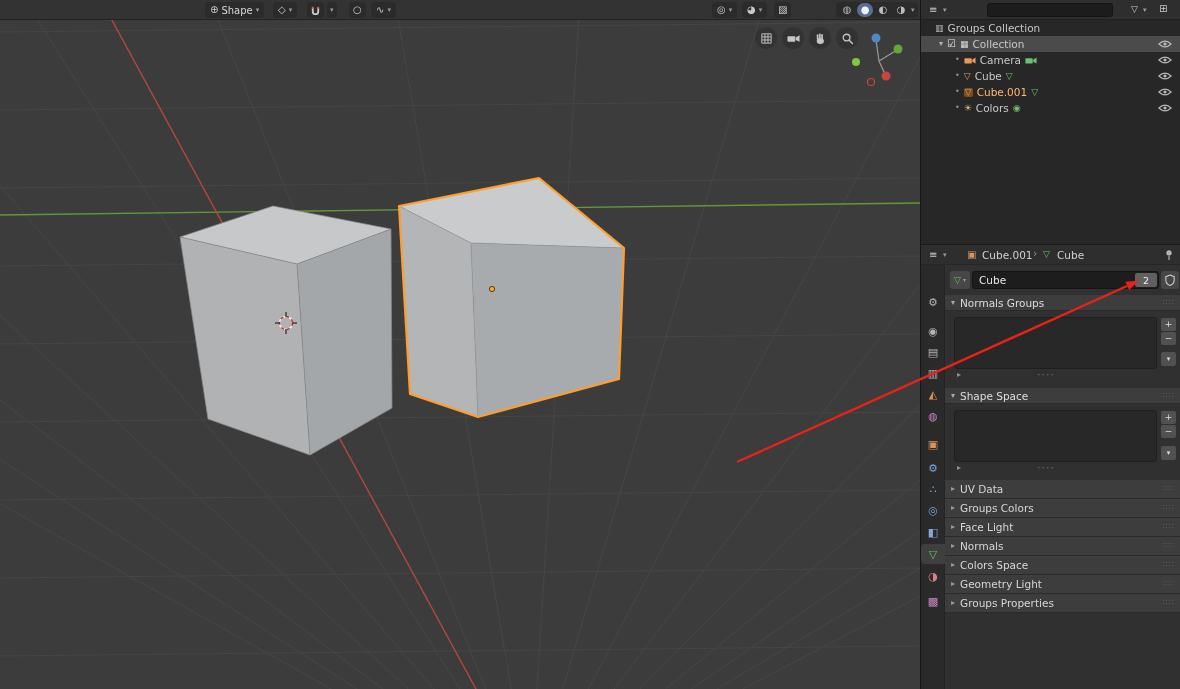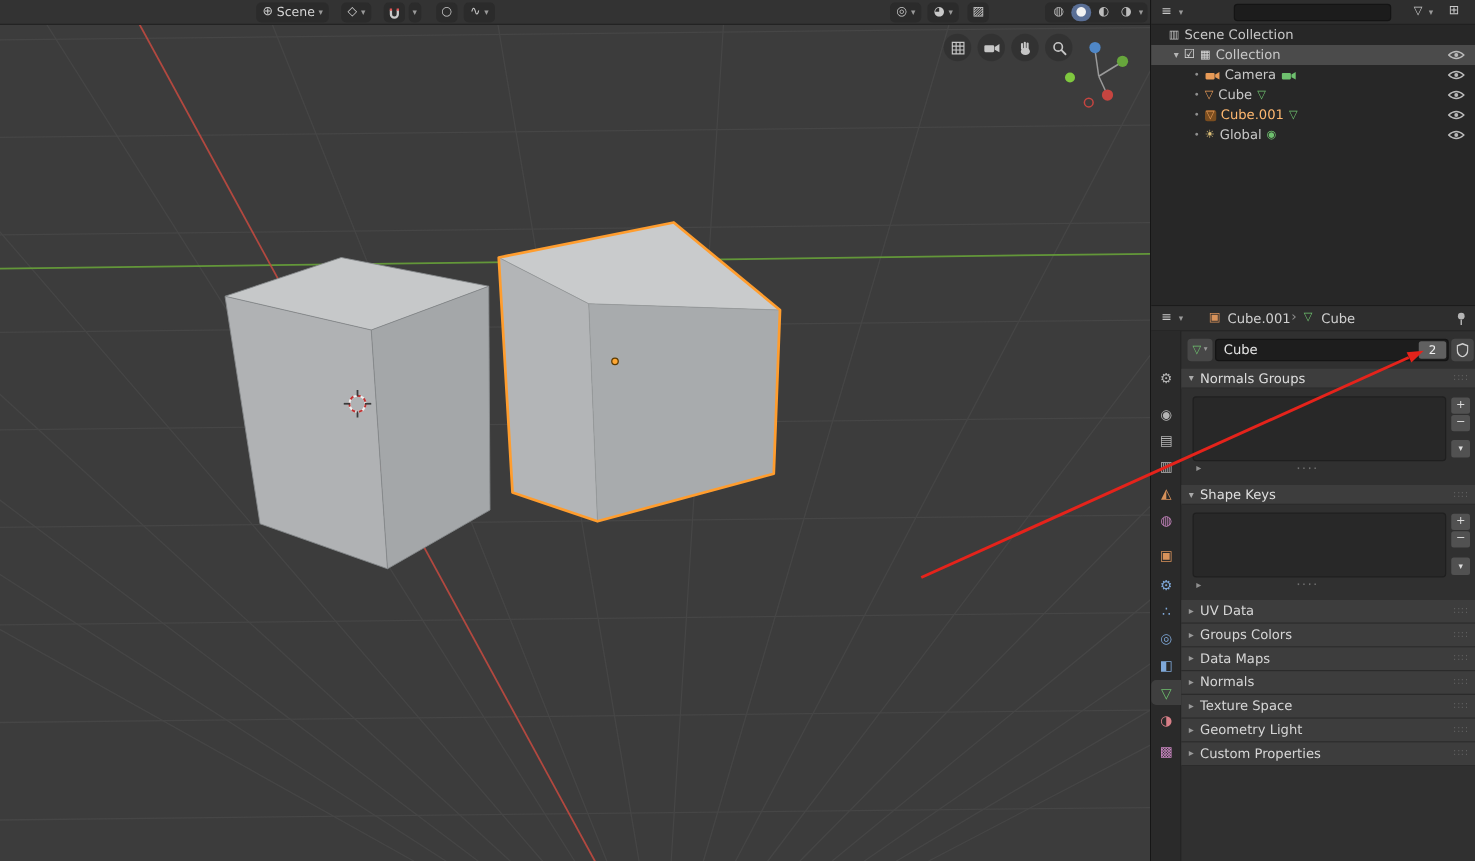--- a/index.html
+++ b/index.html
@@ -183,21 +183,21 @@
         <line x1="286" y1="329" x2="286" y2="334"></line>
         <line x1="275" y1="323" x2="280" y2="323"></line>
         <line x1="292" y1="323" x2="297" y2="323"></line>
       </g>
     </g>
   </svg>
 
   <div id="vp-header">
     <div class="hbtn" style="left:205px">
       <span class="hicn g">⊕</span>
-      <span>Scene</span>
+      <span>Shape</span>
       <span class="dd g">▾</span>
     </div>
     <div class="hbtn" style="left:273px">
       <span class="hicn g">◇</span>
       <span class="dd g">▾</span>
     </div>
     <div class="hbtn" style="left:307px;padding:0 3px">
       <svg width="11" height="11" style="color:#c9c9c9">
           <use href="#i-magnet"></use>
         </svg>
@@ -281,21 +281,21 @@
         <span class="g" style="position:absolute;left:8px;top:5px;color:#c9c9c9;font-size:10px">≡</span>
         <span class="g" style="position:absolute;left:22px;top:7px;color:#9a9a9a;font-size:7px">▾</span>
         <input class="ol-search" style="">
         <span class="g" style="position:absolute;left:210px;top:5px;color:#c9c9c9;font-size:9px">▽</span>
         <span class="g" style="position:absolute;left:222px;top:7px;color:#9a9a9a;font-size:7px">▾</span>
         <span class="g" style="position:absolute;left:238px;top:4px;color:#c9c9c9;font-size:10px">⊞</span>
       </div>
 
       <div class="orow" style="top:20px;padding-left:14px">
         <span class="g" style="color:#bfbfbf;font-size:9px">▥</span>
-        <span>Scene Collection</span>
+        <span>Groups Collection</span>
       </div>
 
       <div class="orow sel" style="top:36px;padding-left:18px">
         <span class="g" style="font-size:8px;color:#b5b5b5">▾</span>
         <span class="g" style="font-size:10px;color:#e0e0e0">☑</span>
         <span class="g" style="color:#d8d8d8;font-size:9px">▦</span>
         <span>Collection</span>
         <svg class="oeye">
             <use href="#i-eye"></use>
           </svg>
@@ -331,21 +331,21 @@
         <span style="color:#ffb870">Cube.001</span>
         <span class="g tri-g">▽</span>
         <svg class="oeye">
             <use href="#i-eye"></use>
           </svg>
       </div>
 
       <div class="orow" style="top:100px;padding-left:34px">
         <span class="g" style="font-size:8px;color:#8f8f8f">•</span>
         <span class="g" style="color:#dfc27a;font-size:9px">☀</span>
-        <span>Global</span>
+        <span>Colors</span>
         <span class="g" style="color:#6ec06e;font-size:9px">◉</span>
         <svg class="oeye">
             <use href="#i-eye"></use>
           </svg>
       </div>
     </div>
 
     <div id="props">
       <div class="p-header">
         <span class="g" style="position:absolute;left:8px;top:5px;color:#c9c9c9;font-size:10px">≡</span>
@@ -434,21 +434,21 @@
             <span class="g">−</span>
           </div>
         <div class="sqbtn" style="top:87px;height:14px">
             <span class="g" style="font-size:7px">▾</span>
           </div>
         <span class="g" style="position:absolute;left:12px;top:106px;font-size:8px;color:#909090">▸</span>
         <span class="g" style="position:absolute;left:92px;top:104px;font-size:11px;color:#707070;letter-spacing:1px">····</span>
 
         <div class="panel-hdr" style="top:123px">
           <span class="g tri">▾</span>
-          <span>Shape Keys</span>
+          <span>Shape Space</span>
           <span class="handle g">∷∷</span>
         </div>
         <div class="listbox" style="left:9px;top:145px;width:203px;height:52px"></div>
         <div class="sqbtn" style="top:146px">
             <span class="g">+</span>
           </div>
         <div class="sqbtn" style="top:160px">
             <span class="g">−</span>
           </div>
         <div class="sqbtn" style="top:181px;height:14px">
@@ -462,41 +462,41 @@
           <span>UV Data</span>
           <span class="handle g">∷∷</span>
         </div>
         <div class="crow" style="top:234px">
           <span class="g tri">▸</span>
           <span>Groups Colors</span>
           <span class="handle g">∷∷</span>
         </div>
         <div class="crow" style="top:253px">
           <span class="g tri">▸</span>
-          <span>Data Maps</span>
+          <span>Face Light</span>
           <span class="handle g">∷∷</span>
         </div>
         <div class="crow" style="top:272px">
           <span class="g tri">▸</span>
           <span>Normals</span>
           <span class="handle g">∷∷</span>
         </div>
         <div class="crow" style="top:291px">
           <span class="g tri">▸</span>
-          <span>Texture Space</span>
+          <span>Colors Space</span>
           <span class="handle g">∷∷</span>
         </div>
         <div class="crow" style="top:310px">
           <span class="g tri">▸</span>
           <span>Geometry Light</span>
           <span class="handle g">∷∷</span>
         </div>
         <div class="crow" style="top:329px">
           <span class="g tri">▸</span>
-          <span>Custom Properties</span>
+          <span>Groups Properties</span>
           <span class="handle g">∷∷</span>
         </div>
       </div>
     </div>
   </div>
 
   <svg style="position:absolute;left:0;top:0;width:1180px;height:689px;pointer-events:none;z-index:60">
     <line x1="737" y1="462" x2="1127" y2="286" stroke="#e5231b" stroke-width="2.4"></line>
     <polygon points="1139,280.5 1129.1,290 1125.3,281.8" fill="#e5231b"></polygon>
   </svg>

